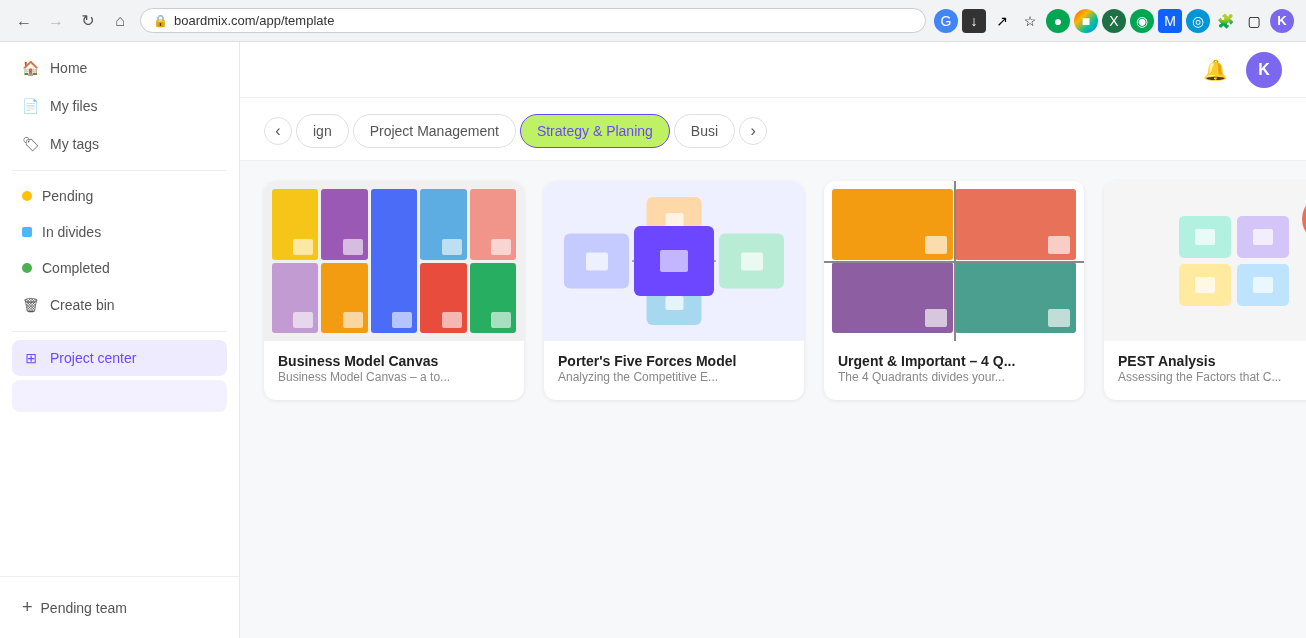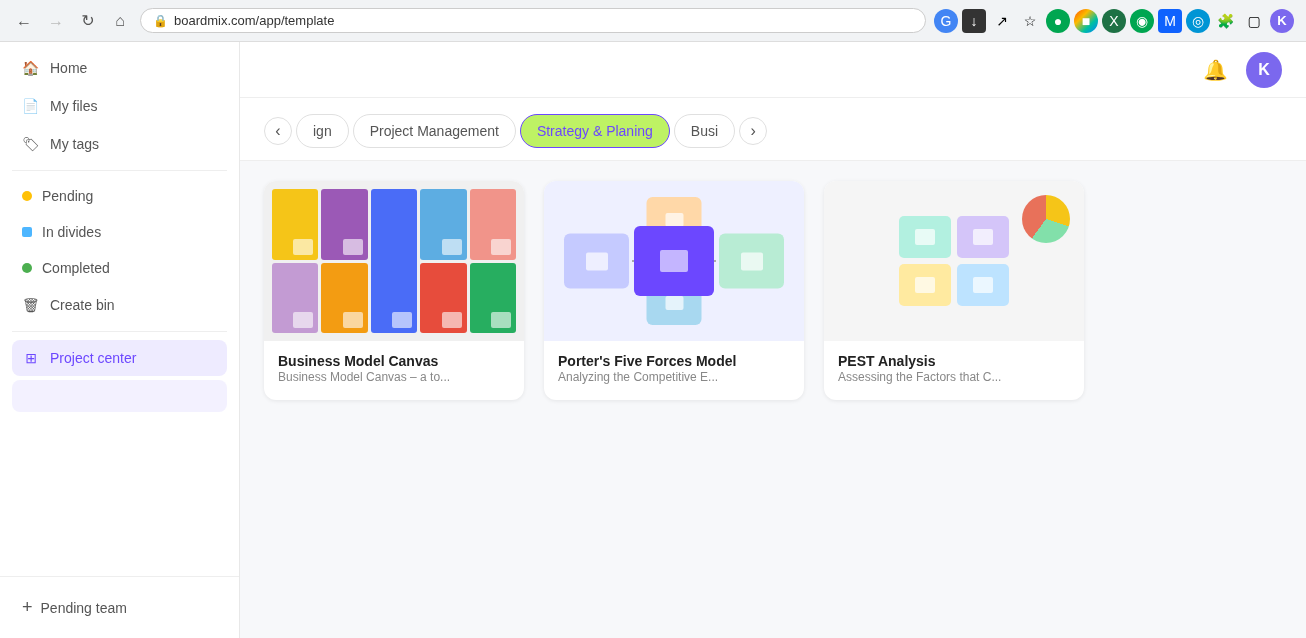--- a/index.html
+++ b/index.html
@@ -284,20 +284,43 @@
           <div style="position:absolute; bottom:16px; left:50%; transform:translateX(-50%); width:55px; height:45px; background:#a8d8f0; border-radius:6px; display:flex; align-items:center; justify-content:center;">
             <div style="width:18px; height:14px; background:rgba(255,255,255,0.7); border-radius:2px;"></div>
           </div>
         </div>
         <div class="card-info">
           <div class="card-title">Porter's Five Forces Model</div>
           <div class="card-desc">Analyzing the Competitive E...</div>
         </div>
       </div>
 
+      <div class="template-card">
+        <div class="card-preview" style="background:#fff; padding:8px; position:relative; display:grid; grid-template-columns:1fr 1fr; grid-template-rows:1fr 1fr; gap:2px;">
+
+          <div style="position:absolute; top:0; left:50%; width:2px; height:100%; background:#888; z-index:5;"></div>
+          <div style="position:absolute; top:50%; left:0; width:100%; height:2px; background:#888; z-index:5;"></div>
+          <div style="background:#f39c12; border-radius:3px; position:relative;">
+            <div style="position:absolute;bottom:6px;right:6px;width:22px;height:18px;background:rgba(255,255,255,0.65);border-radius:2px;"></div>
+          </div>
+          <div style="background:#e8715a; border-radius:3px; position:relative;">
+            <div style="position:absolute;bottom:6px;right:6px;width:22px;height:18px;background:rgba(255,255,255,0.65);border-radius:2px;"></div>
+          </div>
+          <div style="background:#8e5ea2; border-radius:3px; position:relative;">
+            <div style="position:absolute;bottom:6px;right:6px;width:22px;height:18px;background:rgba(255,255,255,0.65);border-radius:2px;"></div>
+          </div>
+          <div style="background:#4a9f8e; border-radius:3px; position:relative;">
+            <div style="position:absolute;bottom:6px;right:6px;width:22px;height:18px;background:rgba(255,255,255,0.65);border-radius:2px;"></div>
+          </div>
+        </div>
+        <div class="card-info">
+          <div class="card-title">Urgent &amp; Important – 4 Q...</div>
+          <div class="card-desc">The 4 Quadrants divides your...</div>
+        </div>
+      </div>
 
       <div class="template-card">
         <div class="card-preview" style="background:#f5f5f5; padding:12px; position:relative; display:flex; flex-direction:column; gap:6px; align-items:center; justify-content:center;">
 
           <div style="position:absolute; top:14px; right:14px; width:48px; height:48px; border-radius:50%; background: conic-gradient(#f5c518 0% 30%, #82e0aa 30% 60%, #e8715a 60% 100%); display:flex; align-items:center; justify-content:center;">
             
           </div>
 
           <div style="display:flex; gap:6px;">
             <div style="width:52px; height:42px; background:#b2f0e0; border-radius:5px; display:flex; align-items:center; justify-content:center;">

